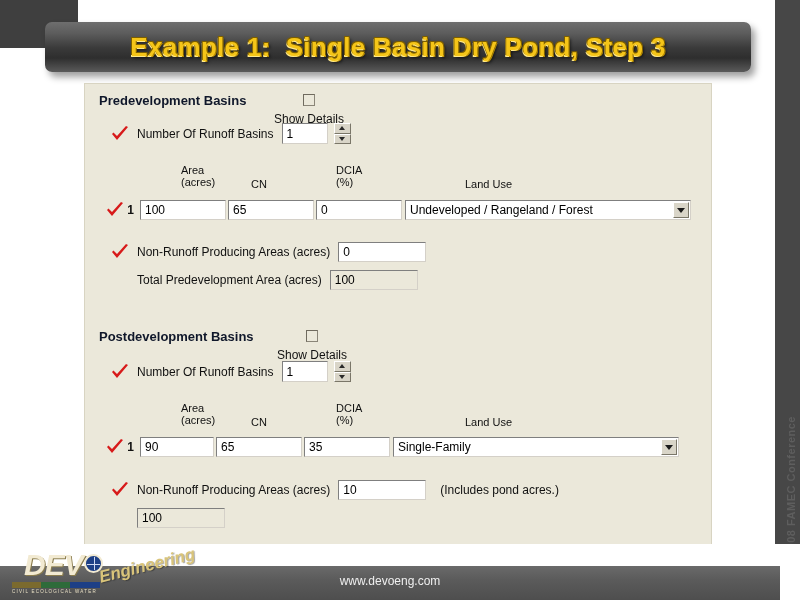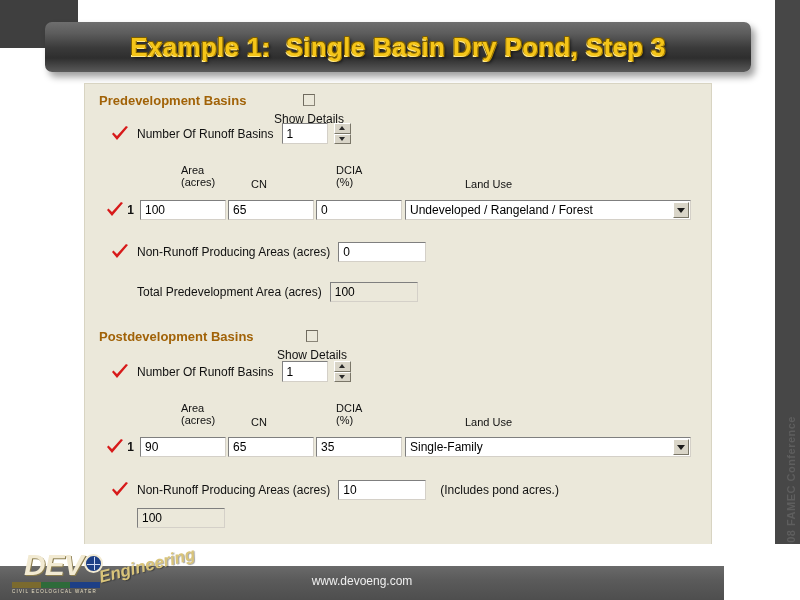--- a/index.html
+++ b/index.html
@@ -58,21 +58,21 @@
   
   .panel{
     position:absolute;left:84px;top:83px;width:628px;height:462px;
     background:#ebe8da;
     border:1px solid #d8d4c2;
     box-sizing:border-box;
   }
 
   
   .sec-title{
-    font-size:13px;font-weight:bold;color:#a16207;
+    font-size:13px;font-weight:bold;color:#0f172a;
   }
 
   .chk-wrap{display:flex;align-items:center;gap:6px;flex-direction:column;}
   .chkbox{
     width:12px;height:12px;background:#ebe8da;
     border:1px solid #8a8578;
     border-top-color:#6f6a5e;border-left-color:#6f6a5e;
     box-sizing:border-box;
   }
   .chk-label{font-size:12px;color:#111;}
@@ -144,21 +144,21 @@
     border-right-color:#7a7668;border-bottom-color:#7a7668;
     display:flex;align-items:center;justify-content:center;
     box-sizing:border-box;
   }
   .cbtn .arw.dn{border-left:4px solid transparent;border-right:4px solid transparent;border-top:5px solid #1a1a1a;}
 
   .rownum{font-size:12px;font-weight:bold;color:#111;width:10px;text-align:right;}
 
   
   .footer{
-    position:absolute;left:0;bottom:0;width:724px;height:34px;
+    position:absolute;left:0;bottom:0;width:780px;height:34px;
     background:linear-gradient(180deg,#6a6a6a 0%,#5b5b5b 40%,#4e4e4e 100%);
   }
   .footer .url{
     position:absolute;left:0;right:0;top:8px;text-align:center;
     font-size:12px;color:#efefef;
   }
   .foot-white{
     position:absolute;left:78px;bottom:34px;width:722px;height:22px;background:#ffffff;
   }
 
@@ -278,21 +278,21 @@
     <div style="position:absolute;left:26px;top:158px;display:flex;align-items:center;gap:8px;">
       <span class="tick">
         <svg width="18" height="16" viewBox="0 0 18 16">
           <path d="M1 8 L6 14 L17 1 L15 0 L6 10 L2.5 6.5 Z" fill="#d71a1a"></path>
         </svg>
       </span>
       <span class="lbl">Non-Runoff Producing Areas (acres)</span>
       <input class="inp" style="width: 88px;" type="text" value="0">
     </div>
 
-    <div style="position:absolute;left:52px;top:186px;display:flex;align-items:center;gap:8px;margin-top:12px;">
+    <div style="position:absolute;left:52px;top:186px;display:flex;align-items:center;gap:8px;">
       <span class="lbl">Total Predevelopment Area (acres)</span>
       <input class="inp ro" style="width: 88px;" type="text" readonly="" value="100">
     </div>
 
     <div style="position:absolute;left:14px;top:245px;" class="sec-title">Postdevelopment Basins</div>
 
     <div class="chk-wrap" style="position:absolute;left:192px;top:246px;">
       <span class="chkbox"></span>
       <span class="chk-label">Show Details</span>
     </div>
@@ -328,21 +328,21 @@
     </div>
     <div style="position:absolute;left:380px;top:332px;width:120px;" class="colhead">Land Use</div>
 
     <div style="position:absolute;left:21px;top:353px;display:flex;align-items:center;">
       <span class="tick">
         <svg width="18" height="16" viewBox="0 0 18 16">
           <path d="M1 8 L6 14 L17 1 L15 0 L6 10 L2.5 6.5 Z" fill="#d71a1a"></path>
         </svg>
       </span>
       <span class="rownum" style="margin-right:6px;">1</span>
-      <input class="inp" style="width: 86px;" type="text" value="90">
+      <input class="inp" style="width: 74px;" type="text" value="90">
       <input class="inp" style="width: 86px; margin-left: 2px;" type="text" value="65">
       <input class="inp" style="width: 86px; margin-left: 2px;" type="text" value="35">
       <span class="combo" style="width:286px;margin-left:3px;">
         <span class="ctext">Single-Family</span>
         <span class="cbtn">
             <span class="arw dn"></span>
           </span>
       </span>
     </div>
 

